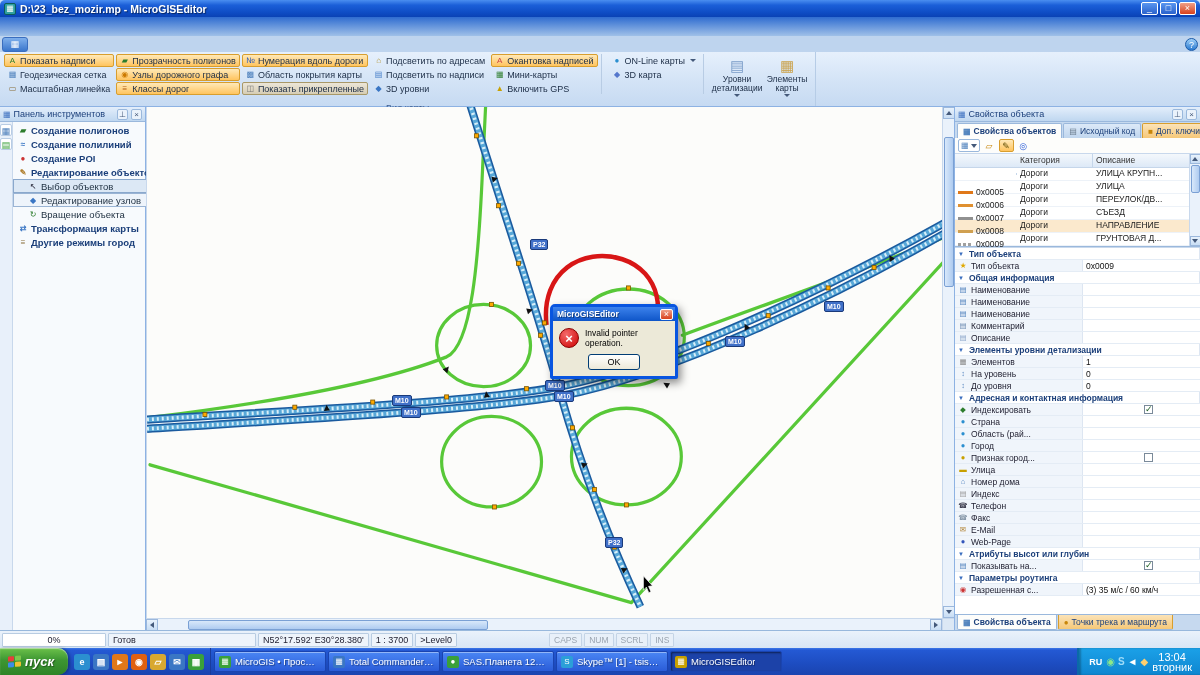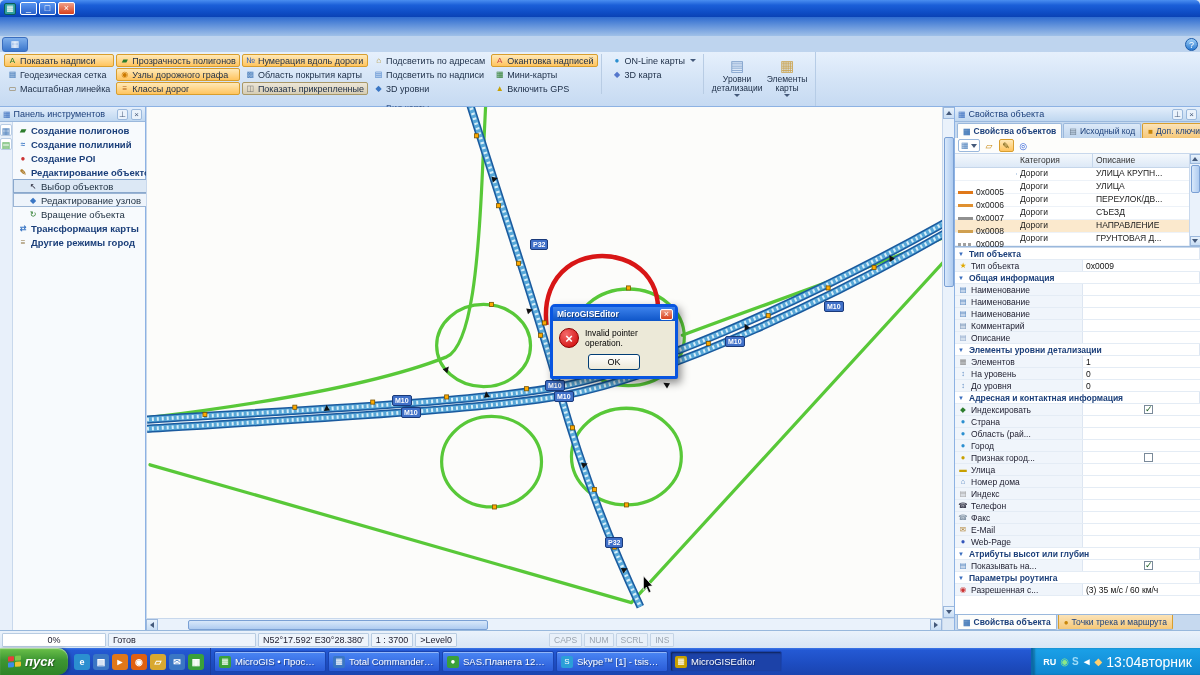--- a/index.html
+++ b/index.html
@@ -206,29 +206,30 @@
   .task.active{background:#1c42a8;box-shadow:inset 1px 1px 2px rgba(0,0,0,.5);}
   .task-ico{width:12px;height:12px;border-radius:2px;display:flex;align-items:center;justify-content:center;
     color:#fff;font-size:8px;flex:0 0 12px;}
   .task-label{color:#fff;font-size:9.5px;white-space:nowrap;overflow:hidden;text-overflow:ellipsis;
     text-shadow:1px 1px 1px rgba(0,0,0,.4);}
   .tray{display:flex;align-items:center;gap:4px;padding:0 8px 0 10px;
     background:linear-gradient(#1ba1e8,#0f86d0);border-left:2px solid #0a6aa8;
     box-shadow:inset 2px 0 2px rgba(0,0,0,.25);}
   .lang{color:#fff;font-size:9px;font-weight:bold;}
   .trico{font-size:10px;line-height:12px;}
-  .clock{color:#fff;font-size:14px;line-height:10px;text-align:center;display:flex;flex-direction:row;}
+  .clock{color:#fff;font-size:11px;line-height:10px;text-align:center;display:flex;flex-direction:column;}
 </style>
 </head>
 <body>
 
 <div class="app">
 
   <div class="titlebar">
     <span class="title-ico">▦</span>
+    <span class="title-text">D:\23_bez_mozir.mp - MicroGISEditor</span>
     <span class="winbtns">
       <span class="wbtn">_</span>
       <span class="wbtn">□</span>
       <span class="wbtn close">×</span>
     </span>
   </div>
   <div class="band"></div>
 
   <div class="tabrow">
     <span class="appbtn">▦</span>

